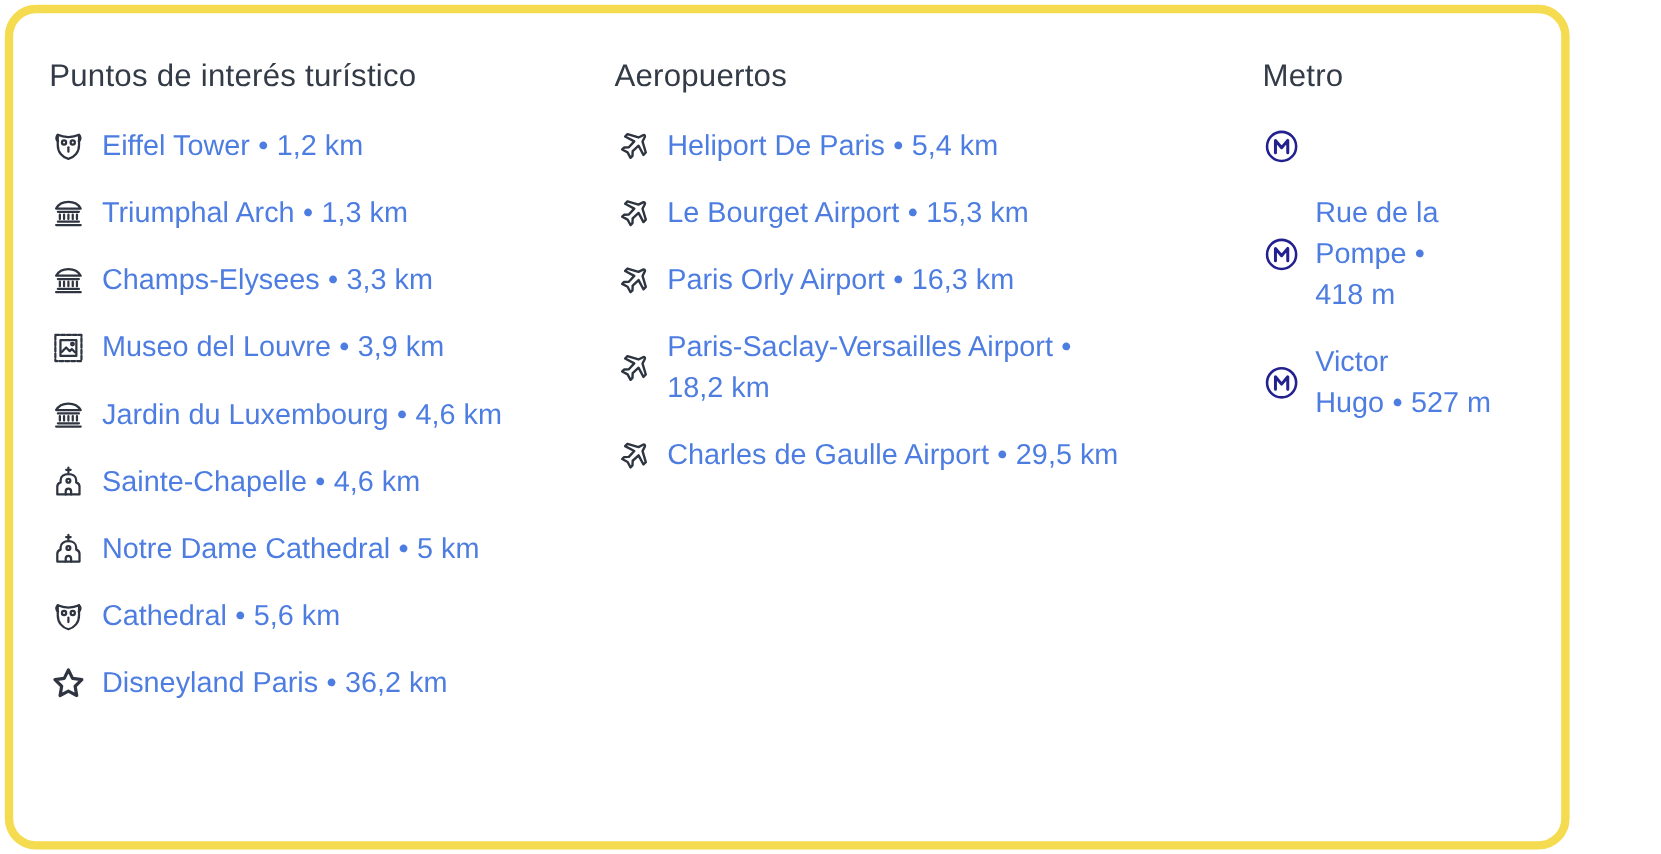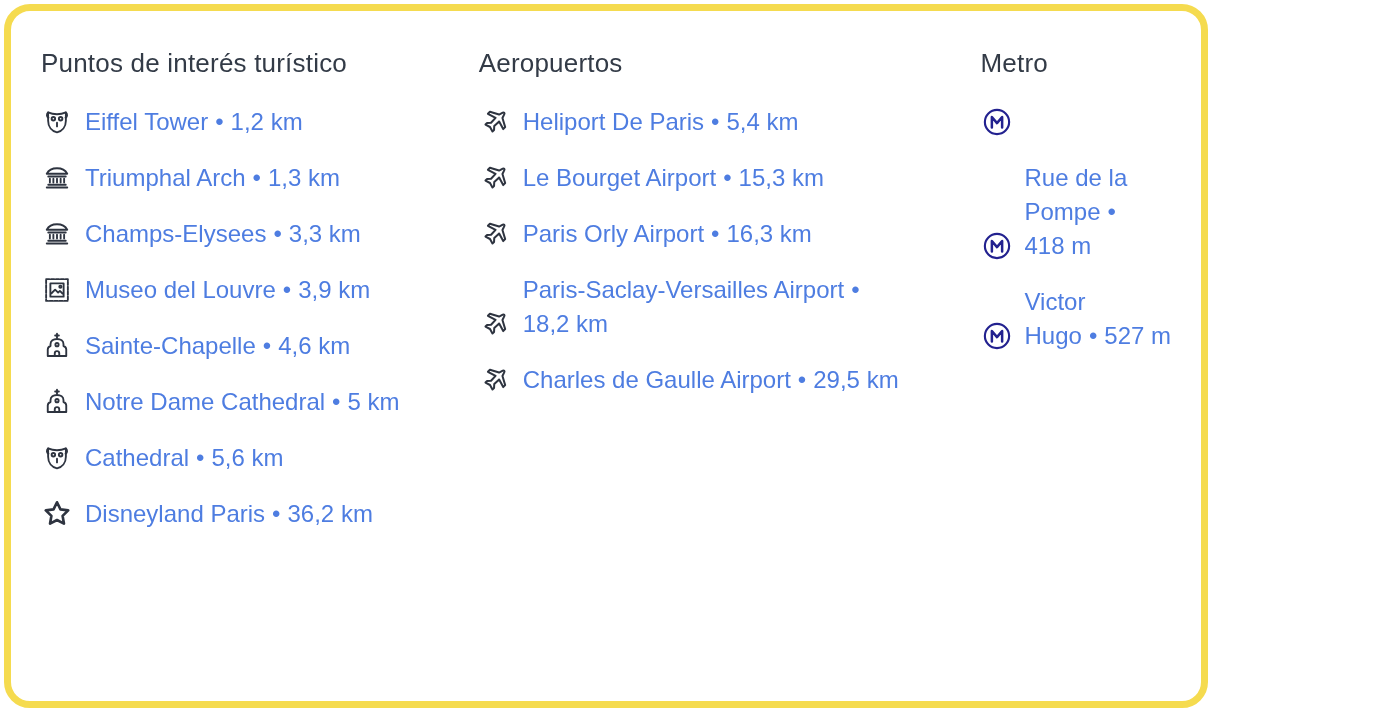--- a/index.html
+++ b/index.html
@@ -5,21 +5,21 @@
   html, body {
     margin: 0; padding: 0;
     width: 1384px; height: 712px;
     background: #ffffff;
     font-family: "Liberation Sans", sans-serif;
     overflow: hidden;
   }
   .card {
     box-sizing: border-box;
     margin: 4px;
-    width: 1204px;
+    width: 1304px;
     height: 704px;
     background: #ffffff;
     border: 7px solid #F5DB4F;
     border-radius: 26px;
     padding: 36px 30px 0 30px;
     display: flex;
     flex-direction: row;
   }
   .col   { box-sizing: border-box; }
   .col-1 { width: 471px; }
@@ -29,21 +29,21 @@
     margin: 0 0 26px 0;
     font-size: 26px;
     line-height: 32px;
     font-weight: 500;
     color: #333B47;
     letter-spacing: 0.2px;
   }
   ul.poi-list { list-style: none; margin: 0; padding: 0; }
   ul.poi-list li {
     display: flex;
-    align-items: flex-end;
+    align-items: center;
     margin: 0 0 22px 0;
   }
   .icon-box {
     flex: none;
     width: 32px;
     height: 34px;
     margin-right: 12px;
     display: flex;
     align-items: center;
     justify-content: center;
@@ -148,20 +148,28 @@
         <span class="icon-box">
             <svg width="30" height="30">
               <use href="#sym-frame"></use>
             </svg>
           </span>
         <span class="item-text"><span>Museo del Louvre</span><span class="bullet">•</span><span class="dist">3,9 km</span></span>
       </li>
       <li>
         <span class="icon-box">
             <svg width="30" height="30">
+              <use href="#sym-museum"></use>
+            </svg>
+          </span>
+        <span class="item-text"><span>Jardin du Luxembourg</span><span class="bullet">•</span><span class="dist">4,6 km</span></span>
+      </li>
+      <li>
+        <span class="icon-box">
+            <svg width="30" height="30">
               <use href="#sym-church"></use>
             </svg>
           </span>
         <span class="item-text"><span>Sainte-Chapelle</span><span class="bullet">•</span><span class="dist">4,6 km</span></span>
       </li>
       <li>
         <span class="icon-box">
             <svg width="30" height="30">
               <use href="#sym-church"></use>
             </svg>

